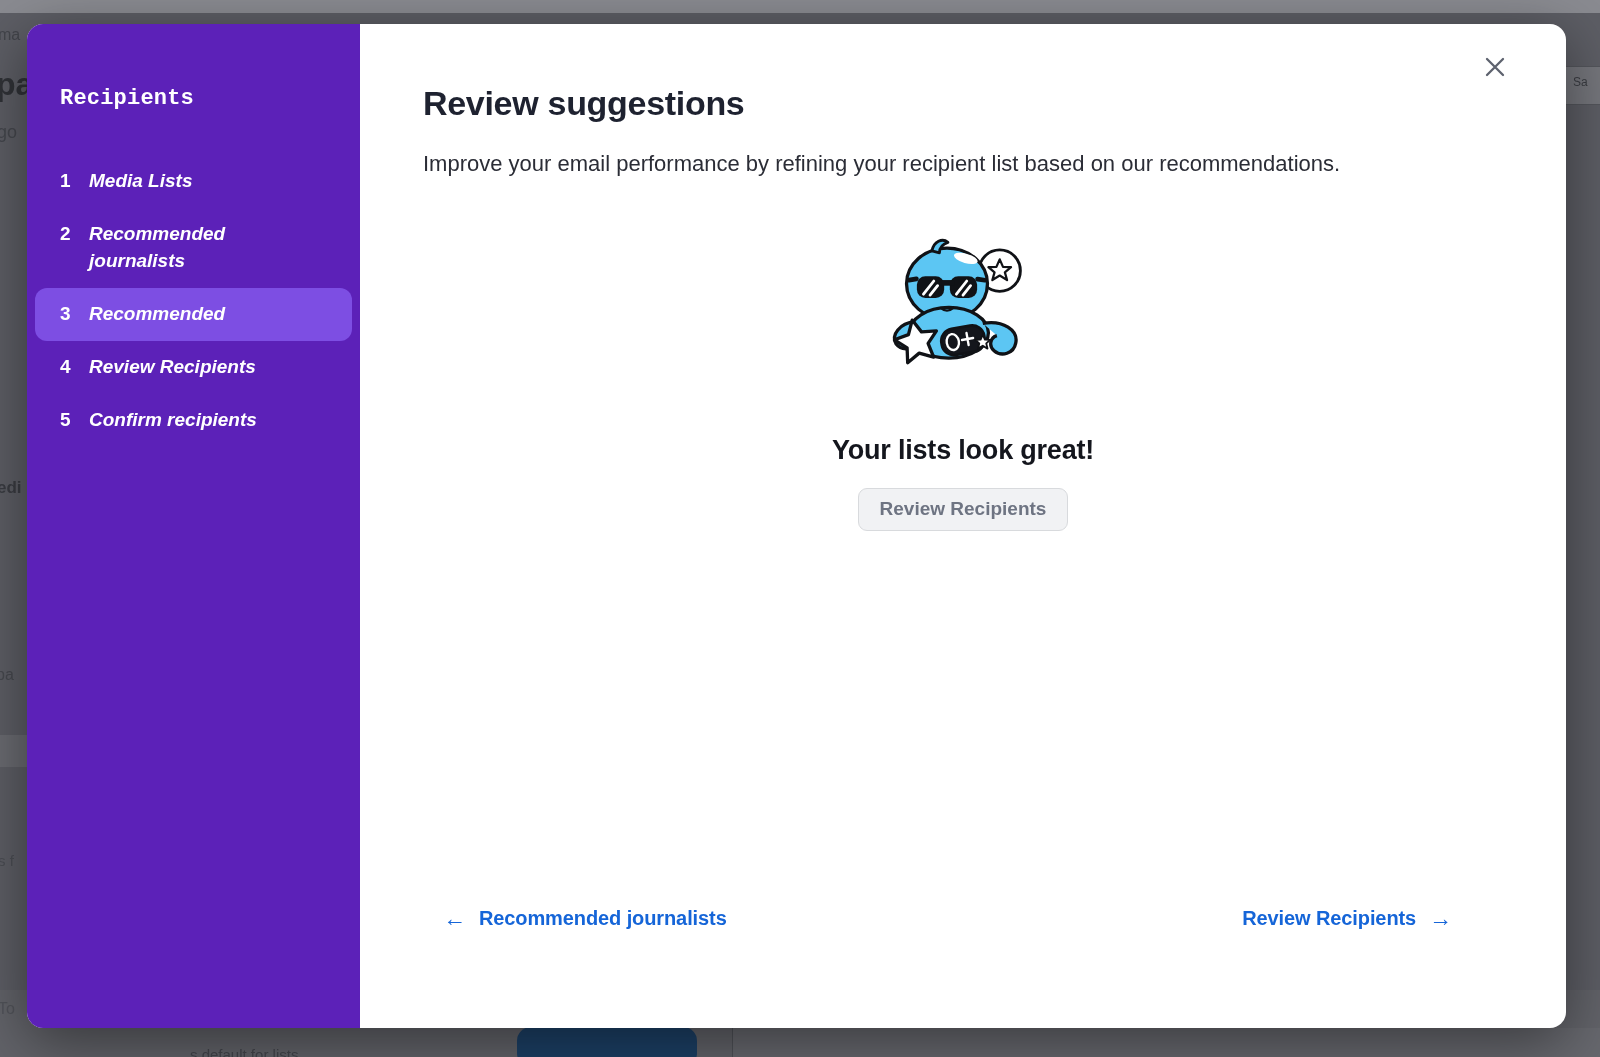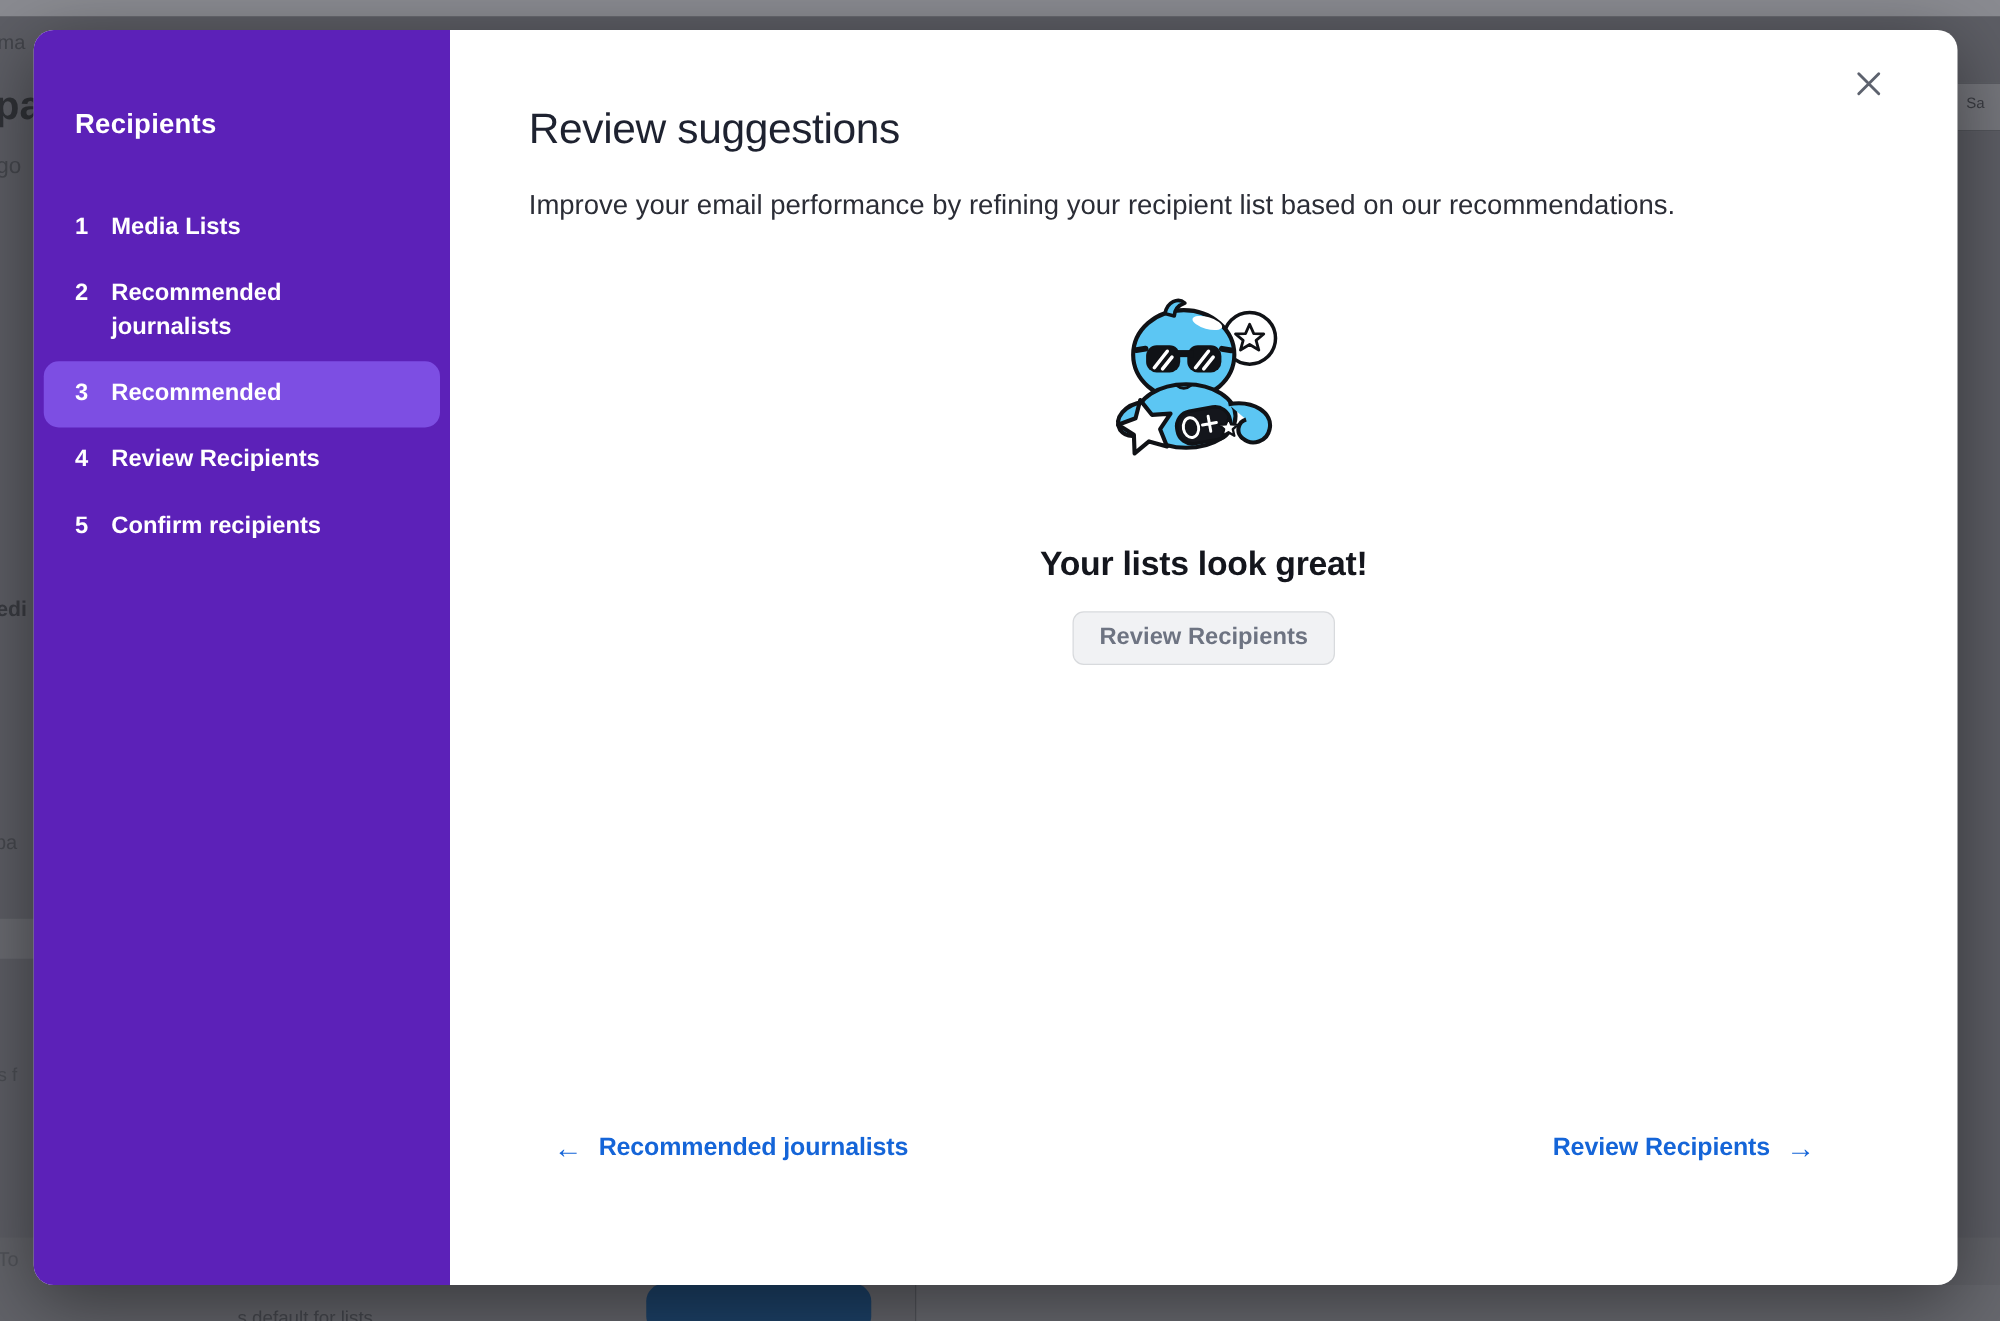--- a/index.html
+++ b/index.html
@@ -40,33 +40,33 @@
   
   .modal{
     position:absolute;left:27px;top:24px;width:1539px;height:1004px;
     background:#fff;border-radius:16px;display:flex;
     box-shadow:0 14px 60px rgba(0,0,0,.45);
   }
   .sidebar{
     width:333px;flex:none;background:var(--sidebar-purple);
     border-radius:16px 0 0 16px;padding:62px 8px 0 8px;color:#fff;
   }
-  .sidebar-title{font-size:22px;font-weight:700;margin:0 0 44px 25px;letter-spacing:.2px;}
+  .sidebar-title{font-size:22px;font-weight:700;margin:0 0 44px 25px;letter-spacing:.2px;font-family:Liberation Mono, monospace;}
   .step{
     display:flex;gap:14px;align-items:flex-start;
     padding:13px 10px 13px 25px;border-radius:12px;
     font-size:19px;font-weight:700;line-height:1.42;cursor:pointer;
   }
   .step .num{width:15px;flex:none;}
-  .step .lbl{max-width:225px;}
+  .step .lbl{max-width:225px;font-style:italic;}
   .step.active{background:var(--active-step-bg);}
   
   .content{flex:1;position:relative;padding:0 63px;}
   .close-btn{position:absolute;top:26px;right:54px;width:34px;height:34px;display:flex;align-items:center;justify-content:center;cursor:pointer;}
-  .modal-title{margin-top:60px;font-size:34px;font-weight:400;color:var(--heading-text);letter-spacing:-.3px;}
+  .modal-title{margin-top:60px;font-size:34px;font-weight:700;color:var(--heading-text);letter-spacing:-.3px;}
   .modal-subtitle{margin-top:28px;font-size:22px;color:var(--body-text);}
   .empty-state{text-align:center;margin-top:58px;}
   .mascot{display:inline-block;}
   .empty-heading{font-size:27px;font-weight:700;color:#14161d;margin-top:56px;letter-spacing:-.2px;}
   .review-btn{
     margin-top:22px;display:inline-block;
     font-family:inherit;font-size:19px;font-weight:600;color:var(--button-text);
     background:var(--button-bg);border:1px solid var(--button-border);
     border-radius:9px;padding:9px 21px 10px;cursor:pointer;
   }

